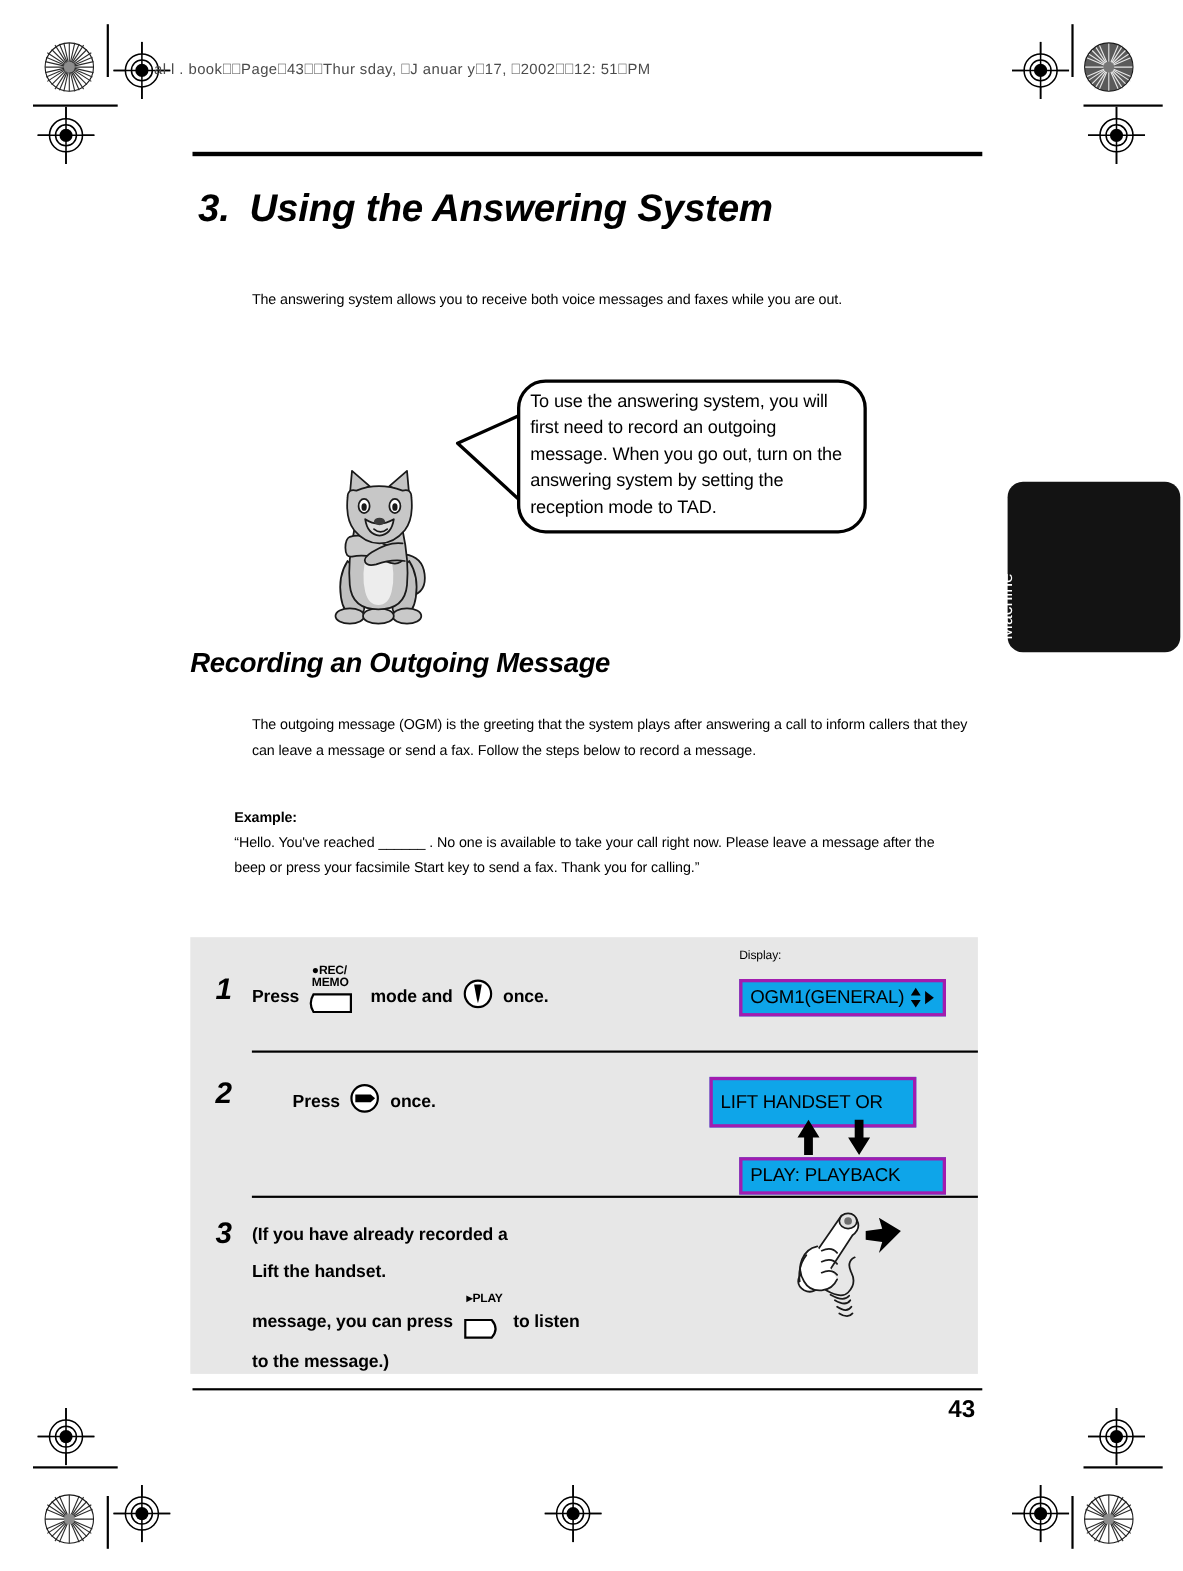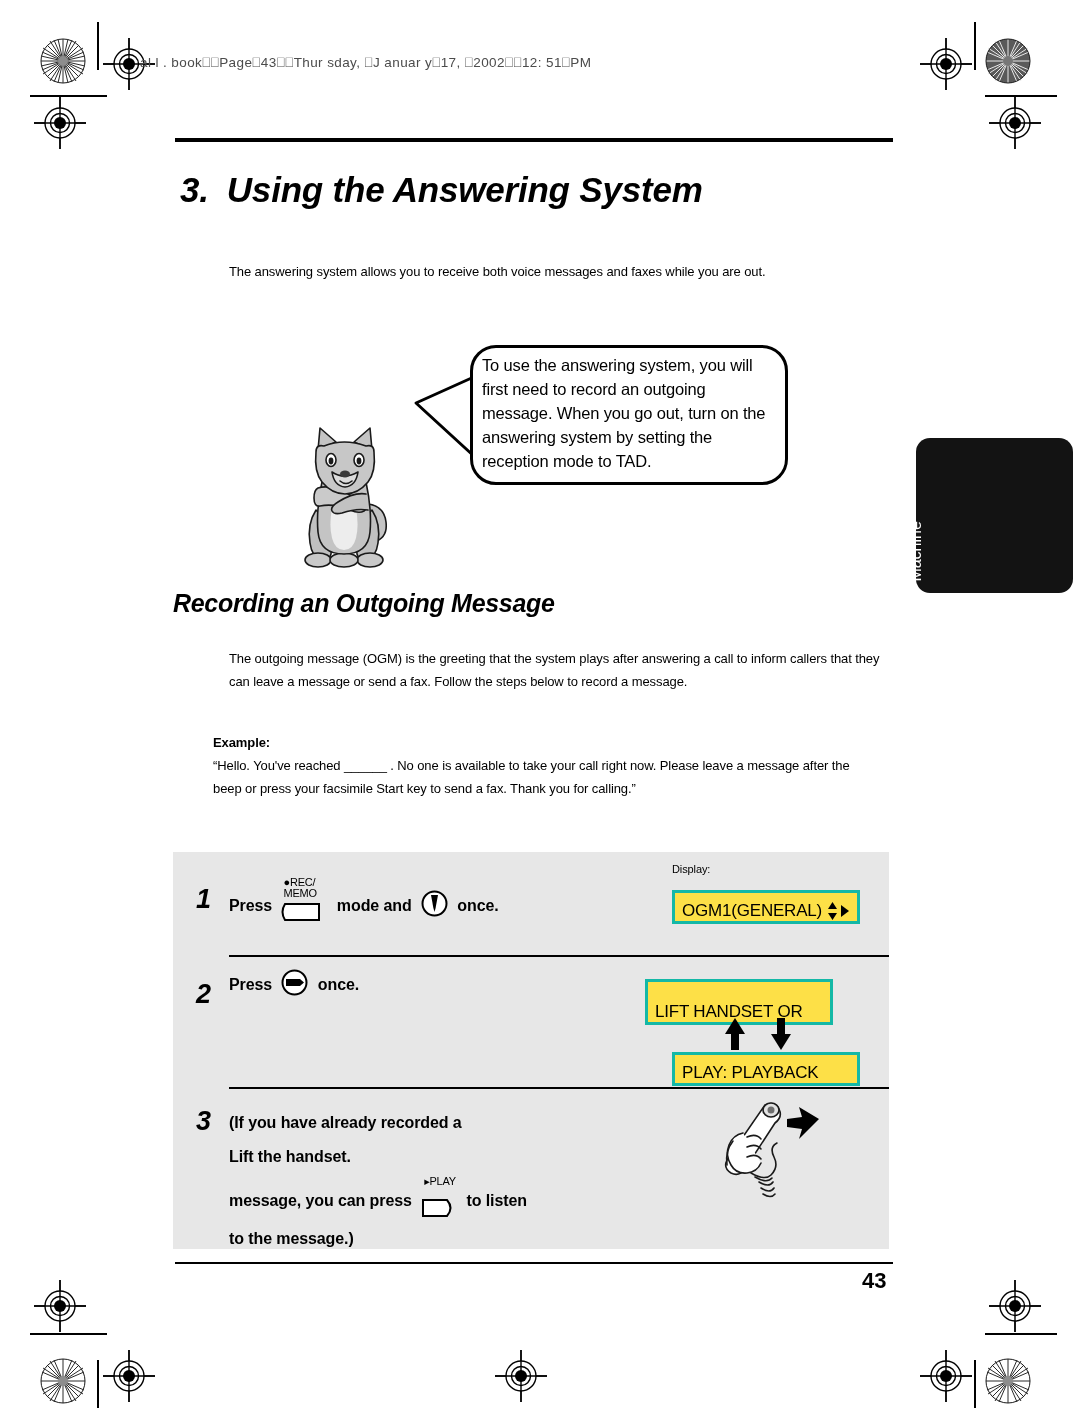--- a/index.html
+++ b/index.html
@@ -179,42 +179,42 @@
   .step-body .inline-icon {
     display: inline-block;
     vertical-align: middle;
     margin: 0 5px;
   }
 
   
   .keyicon { position: relative; display: inline-block; vertical-align: middle; }
   .keyicon .cap {
     font-size: 11px;
-    font-weight: normal;
+    font-weight: bold;
     line-height: 11px;
     white-space: nowrap;
     letter-spacing: -0.2px;
     text-align: left;
   }
 
   
   .display-label {
     position: absolute;
     font-size: 11px;
     letter-spacing: -0.1px;
   }
   .display-box {
     position: absolute;
-    border: 3px solid #14b8a6;
-    background: #fde047;
+    border: 3px solid #a21caf;
+    background: #0ea5e9;
     box-sizing: border-box;
     font-size: 17px;
     letter-spacing: -0.2px;
     display: flex;
-    align-items: flex-end;
+    align-items: center;
     padding-left: 7px;
     white-space: nowrap;
   }
 
   
   .pagenum {
     position: absolute;
     left: 862px;
     top: 1268px;
     font-size: 22px;
@@ -562,21 +562,21 @@
             <path d="M 1 4 L 9 10 L 1 16 Z" fill="#000"></path>
           </svg>
       </span>
     </div>
 
     <div class="step-divider" style="top:103px;"></div>
   </div>
 
   <div class="step-row" id="step-2">
     <div class="step-num" style="top:22px;">2</div>
-    <div class="step-body" style="top:12px;">
+    <div class="step-body" style="top:28px;margin-left:37px;">
       <span>Press</span>
       <span class="inline-icon">
         <svg width="27" height="27" viewBox="0 0 27 27">
           <circle cx="13.5" cy="13.5" r="12" fill="#ffffff" stroke="#000" stroke-width="2"></circle>
           <path d="M 5 10 L 19 10 L 23 13.5 L 19 17 L 5 17 Z" fill="#000"></path>
         </svg>
       </span>
       <span>once.</span>
     </div>
 

